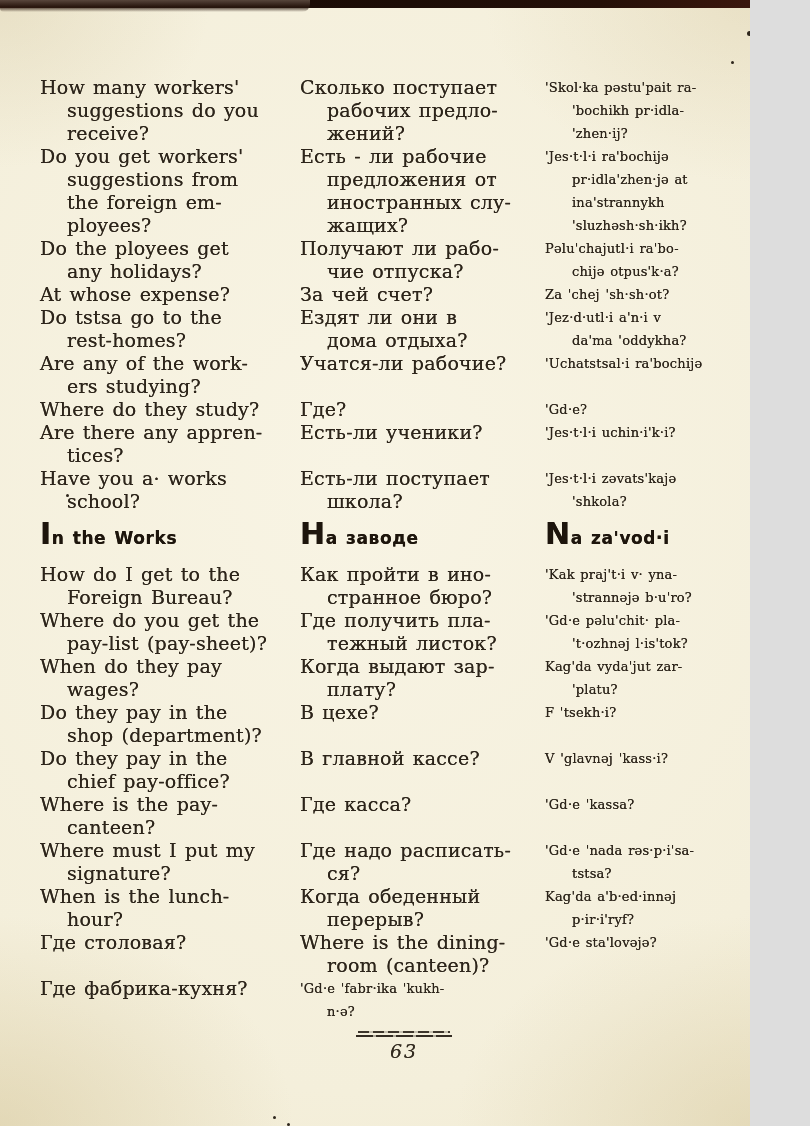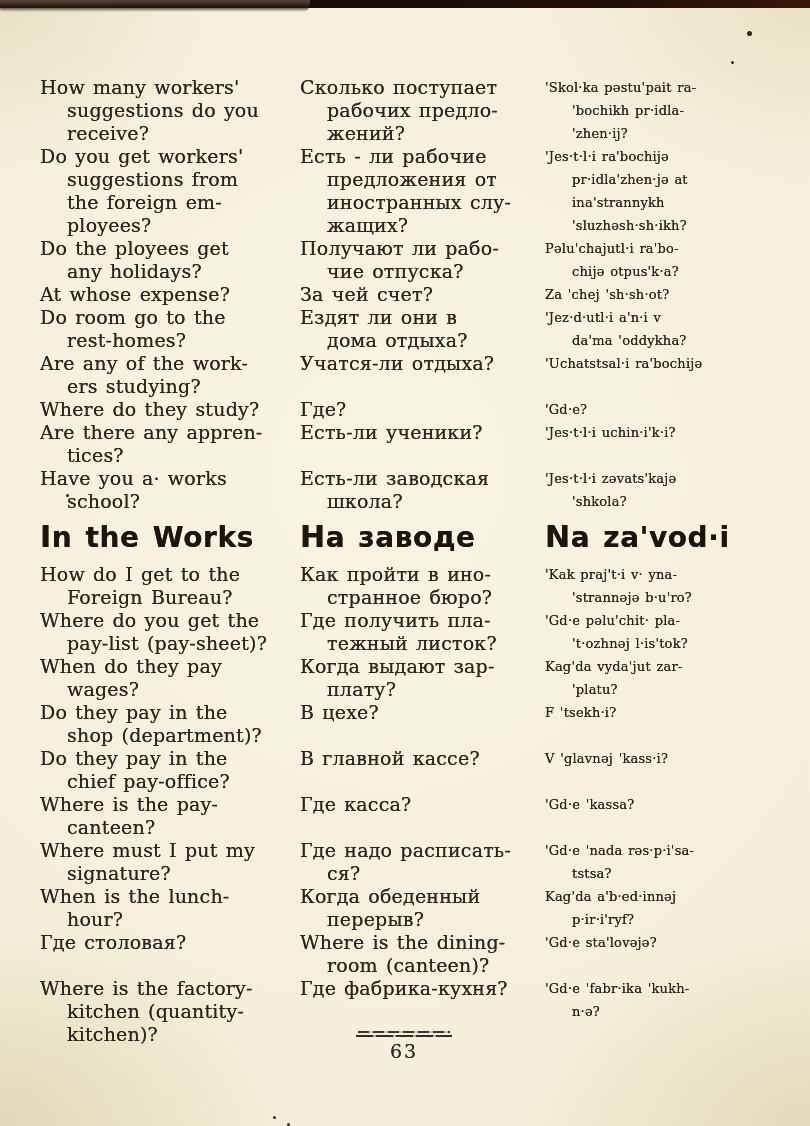--- a/index.html
+++ b/index.html
@@ -3,21 +3,21 @@
 <meta charset="utf-8">
 <style>
   html, body { margin: 0; padding: 0; }
   body {
     width: 810px; height: 1126px;
     background: #ddd;
     font-family: "DejaVu Serif", serif;
   }
   .page {
     position: relative;
-    width: 810px; height: 1126px;
+    width: 750px; height: 1126px;
     overflow: hidden;
     color: #2c241a;
     background:
       radial-gradient(420px 300px at 0% 100%, rgba(208,192,146,0.45), transparent 70%),
       radial-gradient(420px 300px at 100% 100%, rgba(208,192,146,0.40), transparent 70%),
       radial-gradient(380px 260px at 100% 0%, rgba(213,198,158,0.35), transparent 70%),
       radial-gradient(300px 240px at 0% 0%, rgba(205,190,148,0.30), transparent 70%),
       radial-gradient(130% 100% at 48% 42%, #f8f4e4 0%, #f4efdb 55%, #efe7cb 88%, #eadfbf 100%);
   }
   
@@ -46,21 +46,21 @@
     font-size: 19px;
     line-height: 23px;
     word-spacing: 0.10em;
     letter-spacing: 0.2px;
     text-shadow: 0 0 0.5px rgba(44,36,26,0.85);
   }
   .cell.ph { font-size: 13px; }
   .cell.heading {
     font-family: "DejaVu Sans", sans-serif;
     font-weight: 700;
-    font-size: 28px;
+    font-size: 17px;
     line-height: 26px;
     letter-spacing: 0.6px;
     color: #1d150c;
     padding-top: 12px;
     padding-bottom: 12px;
     white-space: normal;
     text-shadow: 0 0 0.6px rgba(29,21,12,0.9);
   }
   .cell.heading::first-letter {
     font-size: 30px;
@@ -75,20 +75,21 @@
   .rule-top {
     height: 2px; width: 92px; margin: 0 auto;
     background: repeating-linear-gradient(90deg, #3d362c 0 11px, rgba(61,54,44,0.25) 11px 15px);
   }
   .rule-bottom {
     height: 2px; width: 96px; margin: 2px auto 0 auto;
     background: repeating-linear-gradient(90deg, #332c23 0 17px, rgba(51,44,35,0.35) 17px 20px);
   }
   .pageno {
     margin-top: 3px;
+    font-style: italic;
     font-size: 19px;
     letter-spacing: 2px;
     color: #332b20;
     text-shadow: 0 0 0.5px rgba(51,43,32,0.85);
   }
   
   .speck { position: absolute; background: #2e261c; border-radius: 50%; }
   .speck.s1 { left: 747px; top: 31px;  width: 5px; height: 5px; }
   .speck.s2 { left: 731px; top: 61px;  width: 3px; height: 3px; }
   .speck.s3 { left: 66px;  top: 494px; width: 3px; height: 3px; }
@@ -127,40 +128,40 @@
 'sluzhəsh·sh·ikh?</div>
         <div class="cell en">Do the ployees get
 any holidays?</div>
         <div class="cell ru">Получают ли рабо-
 чие отпуска?</div>
         <div class="cell ph">Pəlu'chajutl·i ra'bo-
 chijə otpus'k·a?</div>
         <div class="cell en">At whose expense?</div>
         <div class="cell ru">За чей счет?</div>
         <div class="cell ph">Za 'chej 'sh·sh·ot?</div>
-        <div class="cell en">Do room go to the
+        <div class="cell en">Do tstsa go to the
 rest-homes?</div>
         <div class="cell ru">Ездят ли они в
 дома отдыха?</div>
         <div class="cell ph">'Jez·d·utl·i a'n·i v
 da'ma 'oddykha?</div>
         <div class="cell en">Are any of the work-
 ers studying?</div>
-        <div class="cell ru">Учатся-ли отдыха?</div>
+        <div class="cell ru">Учатся-ли рабочие?</div>
         <div class="cell ph">'Uchatstsal·i ra'bochijə</div>
         <div class="cell en">Where do they study?</div>
         <div class="cell ru">Где?</div>
         <div class="cell ph">'Gd·e?</div>
         <div class="cell en">Are there any appren-
 tices?</div>
         <div class="cell ru">Есть-ли ученики?</div>
         <div class="cell ph">'Jes·t·l·i uchin·i'k·i?</div>
         <div class="cell en">Have you a· works
 school?</div>
-        <div class="cell ru">Есть-ли заводская
+        <div class="cell ru">Есть-ли поступает
 школа?</div>
         <div class="cell ph">'Jes·t·l·i zəvats'kajə
 'shkola?</div>
       </section>
       <section class="section">
         <div class="cell heading en">In the Works</div>
         <div class="cell heading ru">На заводе</div>
         <div class="cell heading ph">Na za'vod·i</div>
         <div class="cell en">How do I get to the
 Foreign Bureau?</div>
@@ -201,23 +202,20 @@
         <div class="cell en">When is the lunch-
 hour?</div>
         <div class="cell ru">Когда обеденный
 перерыв?</div>
         <div class="cell ph">Kag'da a'b·ed·innəj
 p·ir·i'ryf?</div>
         <div class="cell ru">Где столовая?</div>
         <div class="cell en">Where is the dining-
 room (canteen)?</div>
         <div class="cell ph">'Gd·e sta'lovəjə?</div>
-        <div class="cell en">Where is the factory-
-kitchen (quantity-
-kitchen)?</div>
         <div class="cell ru">Где фабрика-кухня?</div>
         <div class="cell ph">'Gd·e 'fabr·ika 'kukh-
 n·ə?</div>
       </section>
     </main>
 
   <footer class="footer">
     <div class="rule-top"></div>
     <div class="rule-bottom"></div>
     <div class="pageno">63</div>

